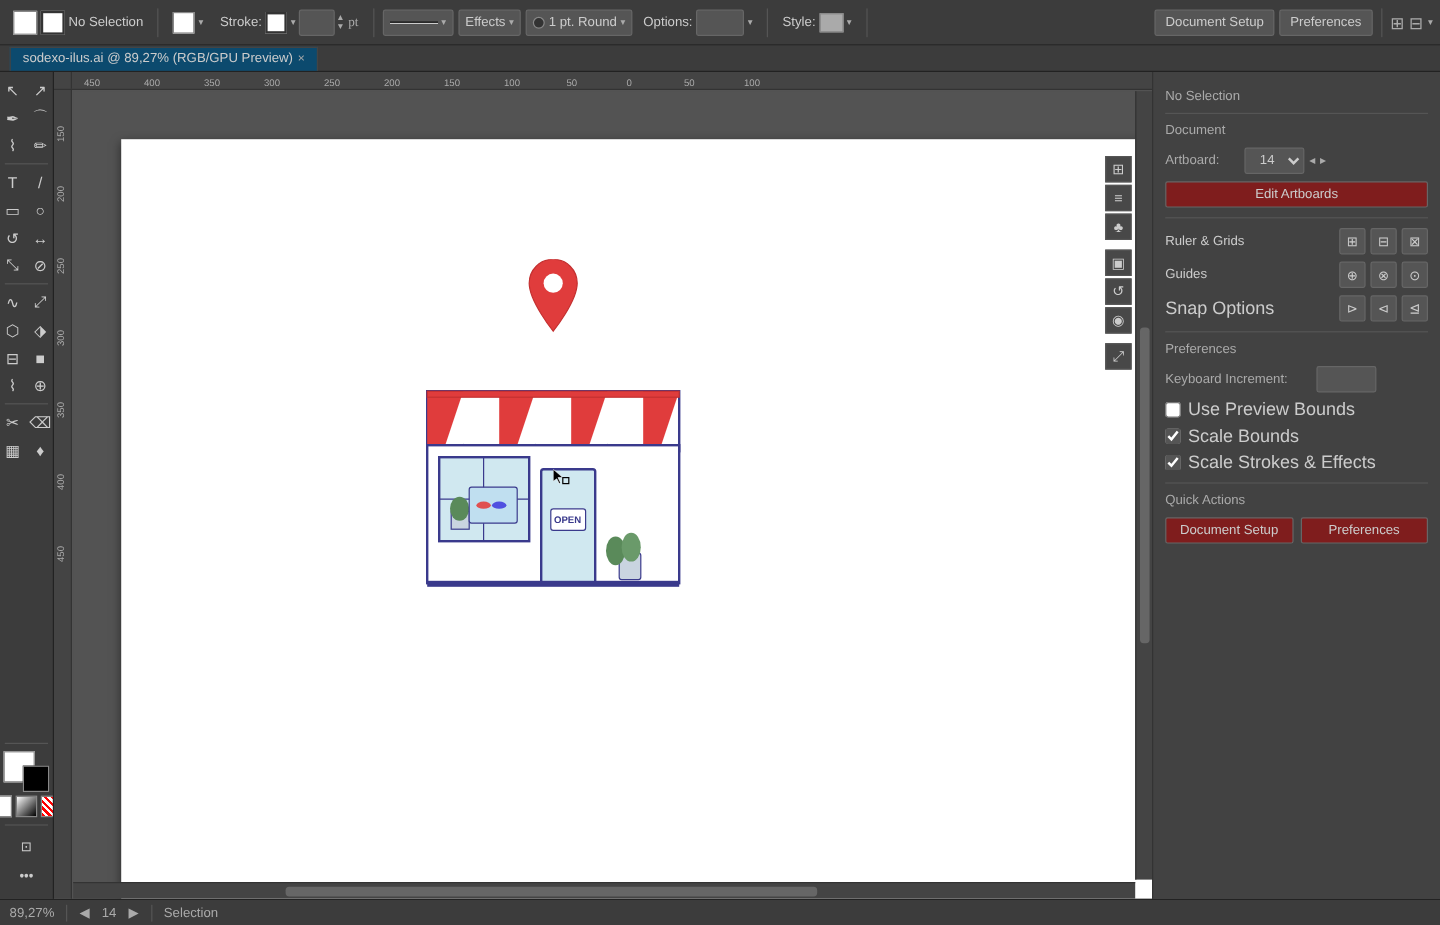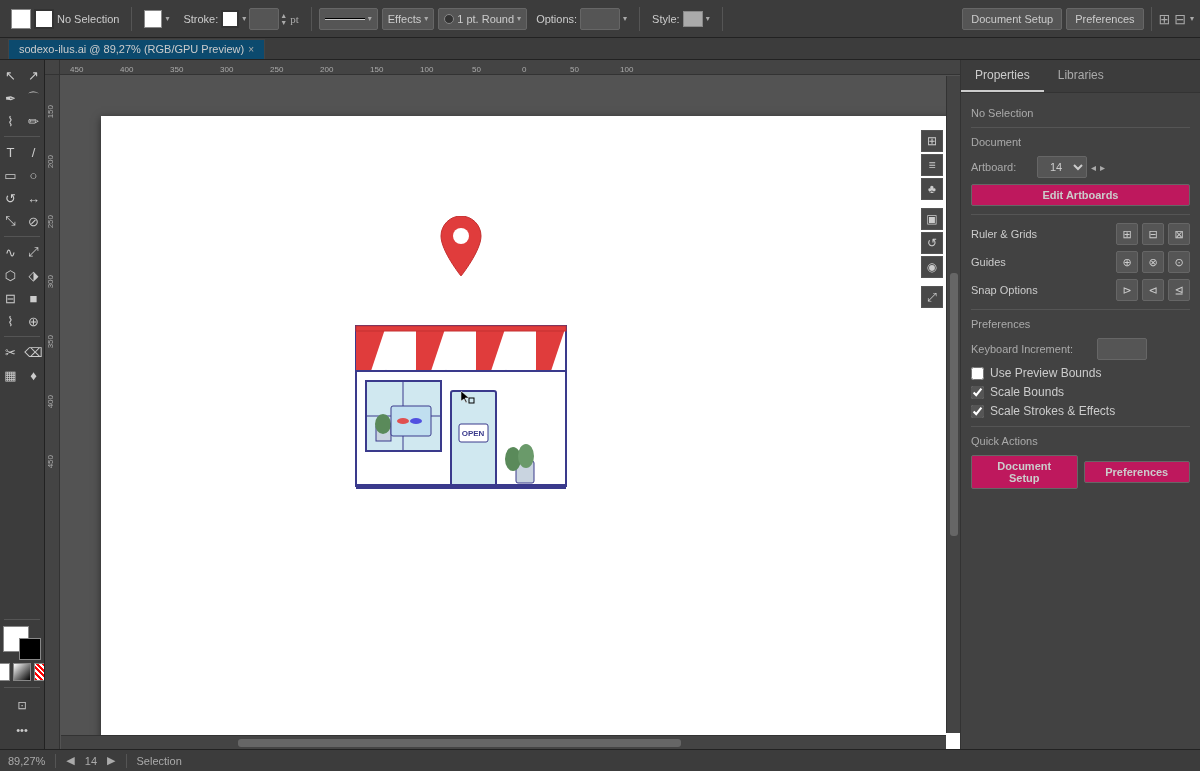--- a/index.html
+++ b/index.html
@@ -339,30 +339,29 @@
       background: #555;
       color: #ccc;
       border: 1px solid #666;
       border-radius: 2px;
       font-size: 11px;
       padding: 2px 4px;
       height: 22px;
       text-align: center;
     }
     .rp-btn {
-      background: #be185d;
+      background: #7f1d1d;
       color: #ccc;
       border: 1px solid #666;
       border-radius: 2px;
       padding: 4px 10px;
       font-size: 11px;
       cursor: pointer;
       flex: 1;
       text-align: center;
-      font-weight: bold;
     }
     .rp-divider {
       height: 1px;
       background: #555;
       margin: 8px 0;
     }
     .rp-icon-row {
       display: flex;
       gap: 4px;
       align-items: center;
@@ -390,21 +389,21 @@
       display: flex;
       align-items: center;
       gap: 6px;
       margin-bottom: 5px;
     }
     .checkbox-row input[type=checkbox] {
       width: 13px; height: 13px;
       accent-color: #555;
     }
     .checkbox-label {
-      font-size: 12px;
+      font-size: 15px;
       color: #ccc;
     }
 
     
     #status-bar {
       height: 22px;
       background: #3c3c3c;
       border-top: 1px solid #222;
       display: flex;
       align-items: center;
@@ -689,24 +688,20 @@
     <div id="vscroll">
       <div class="scroll-thumb" style="top:30%;width:8px;height:40%;left:3px;"></div>
     </div>
 
     <div id="hscroll">
       <div class="scroll-thumb" style="left:20%;height:8px;width:50%;top:3px;"></div>
     </div>
   </div>
 
   <div id="right-panel">
-    <div id="right-panel-tabs">
-      <div class="rp-tab active">Properties</div>
-      <div class="rp-tab">Libraries</div>
-    </div>
 
     <div id="right-panel-content">
 
       <div class="rp-section-title">No Selection</div>
       <div class="rp-divider"></div>
 
       <div class="rp-section-title">Document</div>
 
 
       <div class="rp-row">
@@ -738,21 +733,21 @@
       <div class="rp-row">
         <span style="flex:1;font-size:11px;color:#ccc;">Guides</span>
         <div class="rp-icon-row">
           <div class="rp-icon-btn">⊕</div>
           <div class="rp-icon-btn">⊗</div>
           <div class="rp-icon-btn">⊙</div>
         </div>
       </div>
 
       <div class="rp-row">
-        <span style="flex:1;font-size:11px;color:#ccc;">Snap Options</span>
+        <span style="flex:1;font-size:15px;color:#ccc;">Snap Options</span>
         <div class="rp-icon-row">
           <div class="rp-icon-btn">⊳</div>
           <div class="rp-icon-btn">⊲</div>
           <div class="rp-icon-btn">⊴</div>
         </div>
       </div>
 
       <div class="rp-divider"></div>
 
       <div class="rp-section-title">Preferences</div>

